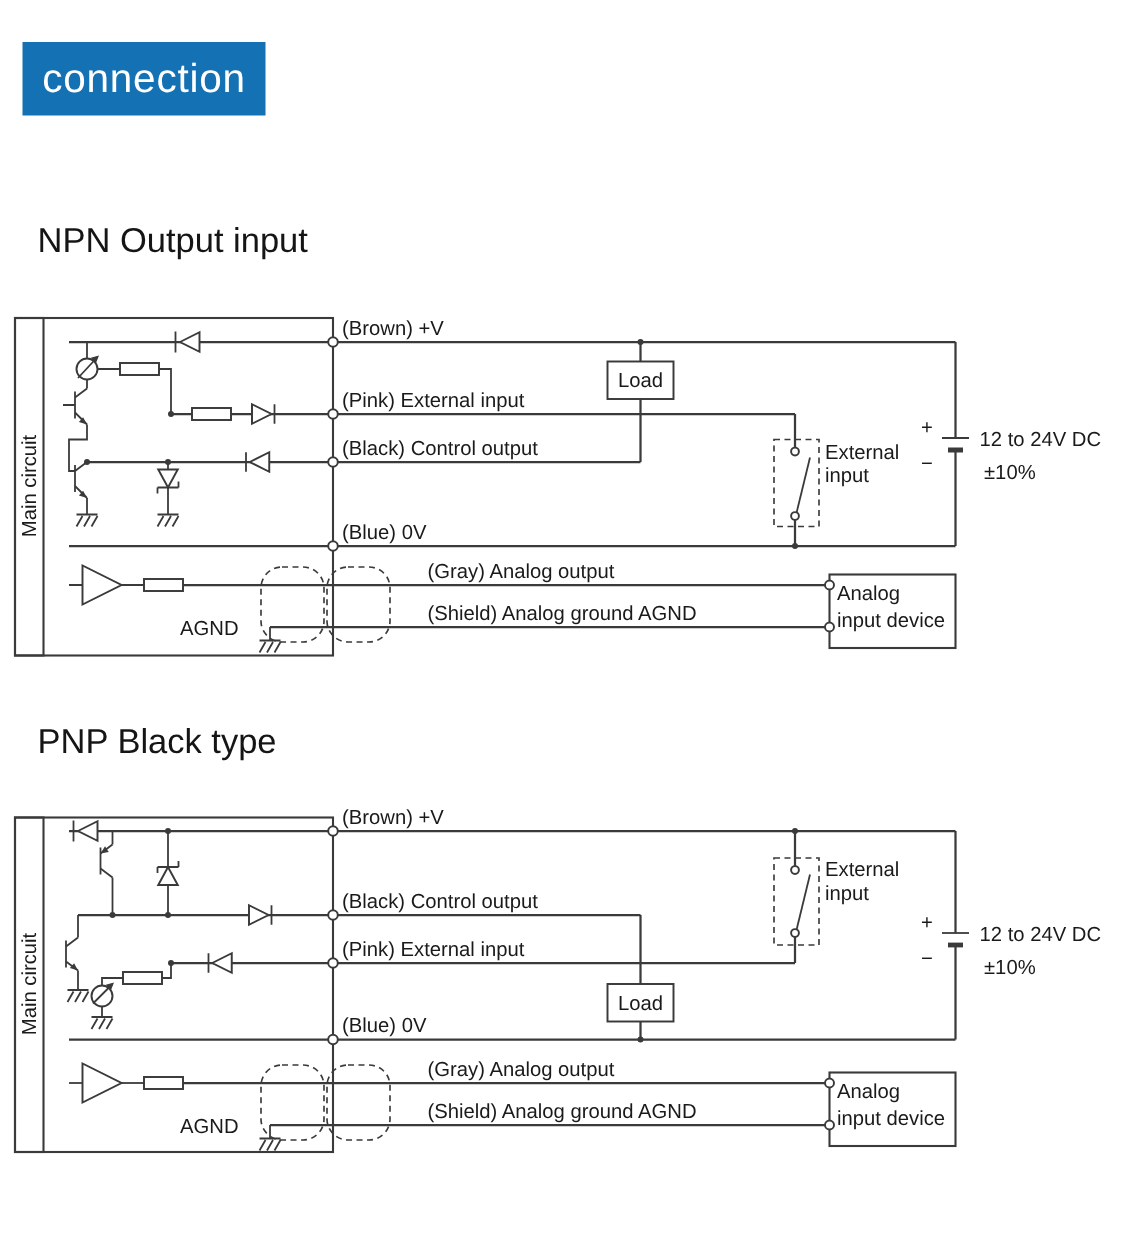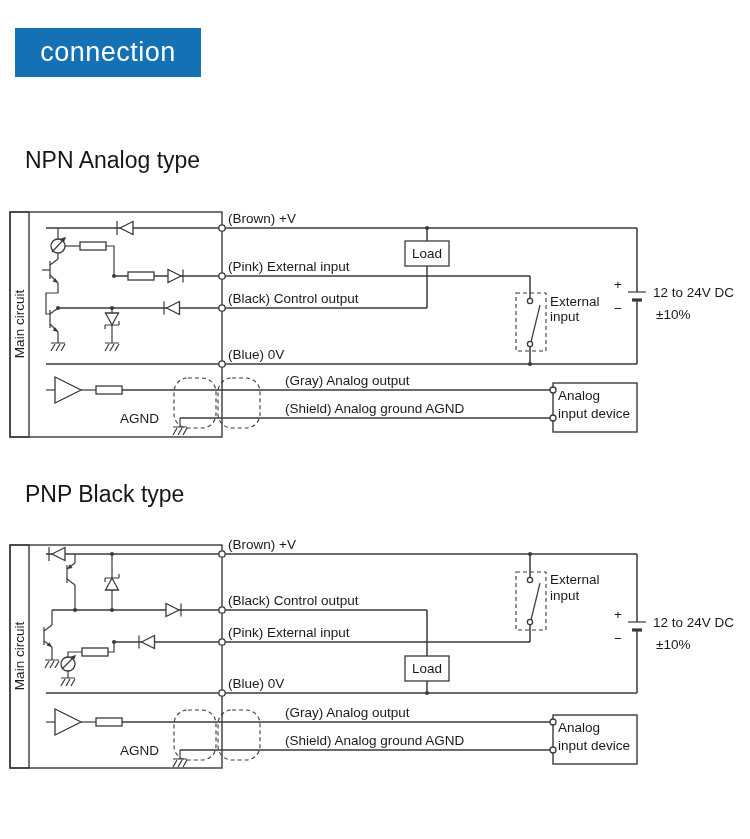--- a/index.html
+++ b/index.html
@@ -1,17 +1,17 @@
 <!DOCTYPE html>
 <html><head>
 <meta charset="utf-8">
 <style>
   html,body{margin:0;padding:0;}
   body{width:750px;height:839px;background:#ffffff;font-family:"Liberation Sans",sans-serif;position:relative;overflow:hidden;}
-  .banner{position:absolute;left:15px;top:28px;width:186px;height:49px;display:flex;align-items:center;justify-content:center;
+  .banner{position:absolute;left:15px;top:28px;width:162px;height:49px;display:flex;align-items:center;justify-content:center;
           color:#fff;font-size:27px;letter-spacing:0.5px;}
   .section-title{position:absolute;left:25px;font-size:23px;color:#151515;}
   #npn-title{top:147px;}
   #pnp-title{top:481px;}
   svg{position:absolute;left:0;}
   #npn-svg{top:205px;}
   #pnp-svg{top:530px;}
   svg text{font-family:"Liberation Sans",sans-serif;font-size:13.5px;fill:#1a1a1a;}
   .wire{stroke:#3a3a3a;stroke-width:1.5;fill:none;}
   .thin{stroke:#3a3a3a;stroke-width:1.2;fill:none;}
@@ -23,21 +23,21 @@
   .term{fill:#ffffff;stroke:#3a3a3a;stroke-width:1.3;}
   .plate{stroke:#3a3a3a;stroke-width:3.2;fill:none;}
 </style>
 </head>
 <body>
 
 <div class="banner" style="background: rgb(20, 114, 180);">
   <span>connection</span>
 </div>
 
-<div class="section-title" id="npn-title">NPN Analog type</div>
+<div class="section-title" id="npn-title">NPN Output input</div>
 
 <svg id="npn-svg" width="750" height="252" viewBox="0 0 750 252">
 
   <g class="wire">
     <path d="M46 23 H637"></path>
     <path d="M637 23 V87"></path>
     <path d="M637 95 V159"></path>
     <path d="M114 71 H530"></path>
     <path d="M530 71 V93.4"></path>
     <path d="M530 141.6 V159"></path>

